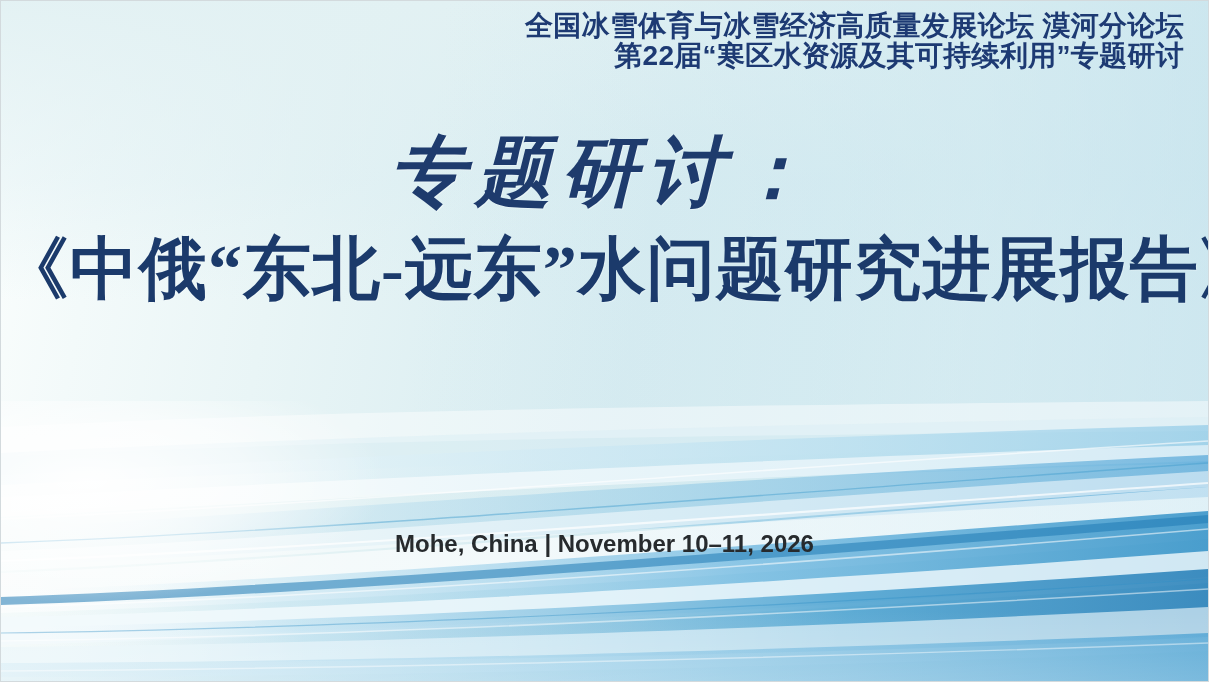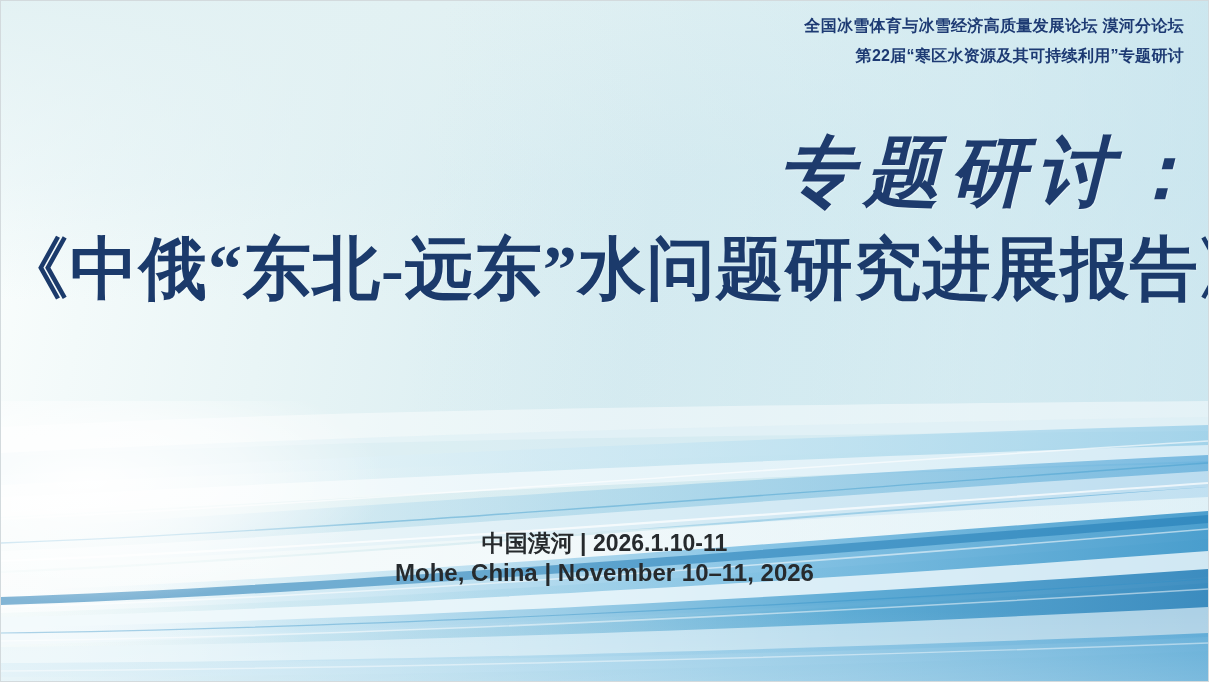--- a/index.html
+++ b/index.html
@@ -63,34 +63,34 @@
     position:absolute;
     right:24px;
     top:10px;
     text-align:right;
     color:#1d3a73;
     z-index:5;
   }
   .header-line {
     font-family:"Liberation Sans", sans-serif;
     font-weight:700;
-    font-size:16px;
+    font-size:28px;
     line-height:30px;
     letter-spacing:.3px;
     white-space:nowrap;
     color:#1d3a73;
     margin-left:8px;
   }
 
   
   .title-block {
     position:absolute;
     left:0; right:0;
     top:128px;
-    text-align:right;
+    text-align:center;
     z-index:5;
   }
   .title-main {
     font-family:"Liberation Serif", serif;
     font-style:italic;
     font-weight:700;
     font-size:76px;
     line-height:86px;
     letter-spacing:10px;
     color:#1e3b6d;
@@ -231,17 +231,16 @@
     <div class="header-line">全国冰雪体育与冰雪经济高质量发展论坛 漠河分论坛</div>
     <div class="header-line">第22届“寒区水资源及其可持续利用”专题研讨</div>
   </div>
 
   <div class="title-block">
     <div class="title-main">专题研讨：</div>
     <div class="title-sub">《中俄“东北-远东”水问题研究进展报告》</div>
   </div>
 
   <div class="footer">
-    <div class="footer-cn">中国漠河 | 2026.1.10-11</div>
     <div class="footer-en">Mohe, China | November 10–11, 2026</div>
   </div>
 
 </div>
 
 </body></html>

